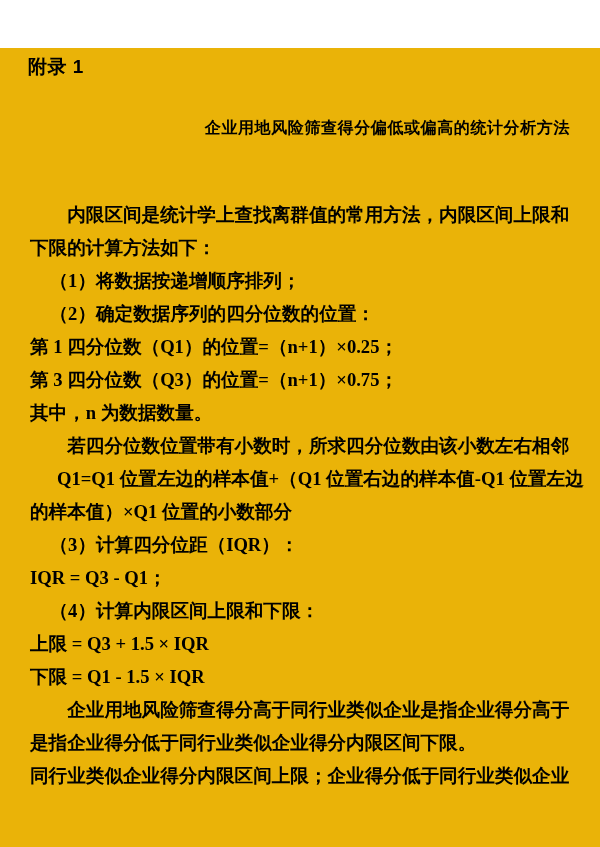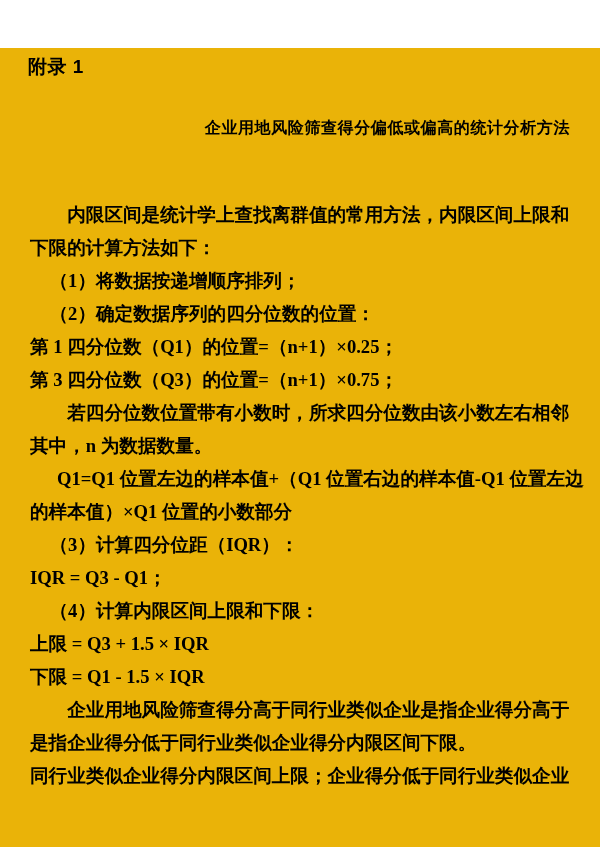--- a/index.html
+++ b/index.html
@@ -76,22 +76,22 @@
 
   <div class="doc-title">企业用地风险筛查得分偏低或偏高的统计分析方法</div>
 
   <div class="doc-body">
     <div class="line indent-p">内限区间是统计学上查找离群值的常用方法，内限区间上限和</div>
     <div class="line">下限的计算方法如下：</div>
     <div class="line indent-i">（1）将数据按递增顺序排列；</div>
     <div class="line indent-i">（2）确定数据序列的四分位数的位置：</div>
     <div class="line">第 1 四分位数（Q1）的位置=（n+1）×0.25；</div>
     <div class="line">第 3 四分位数（Q3）的位置=（n+1）×0.75；</div>
+    <div class="line">其中，n 为数据数量。</div>
     <div class="line indent-p">若四分位数位置带有小数时，所求四分位数由该小数左右相邻</div>
-    <div class="line">其中，n 为数据数量。</div>
     <div class="line indent-q">Q1=Q1 位置左边的样本值+（Q1 位置右边的样本值-Q1 位置左边</div>
     <div class="line">的样本值）×Q1 位置的小数部分</div>
     <div class="line indent-i">（3）计算四分位距（IQR）：</div>
     <div class="line">IQR = Q3 - Q1；</div>
     <div class="line indent-i">（4）计算内限区间上限和下限：</div>
     <div class="line">上限 = Q3 + 1.5 × IQR</div>
     <div class="line">下限 = Q1 - 1.5 × IQR</div>
     <div class="line indent-p">企业用地风险筛查得分高于同行业类似企业是指企业得分高于</div>
     <div class="line">是指企业得分低于同行业类似企业得分内限区间下限。</div>
     <div class="line">同行业类似企业得分内限区间上限；企业得分低于同行业类似企业</div>

